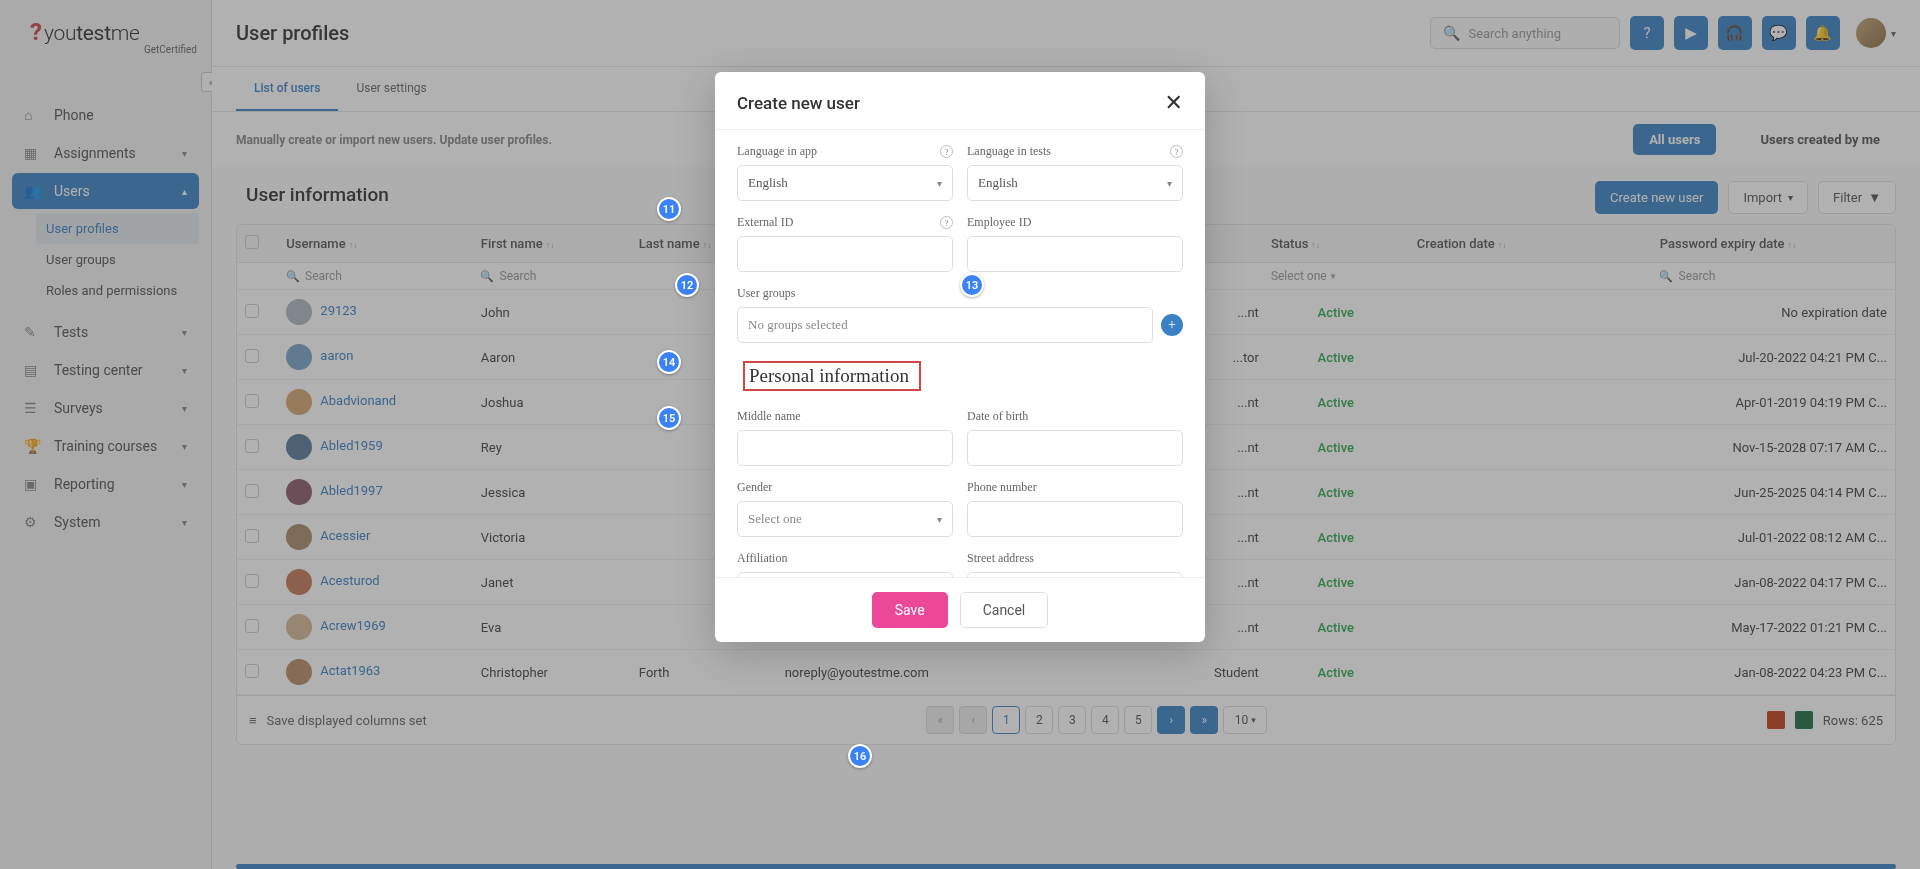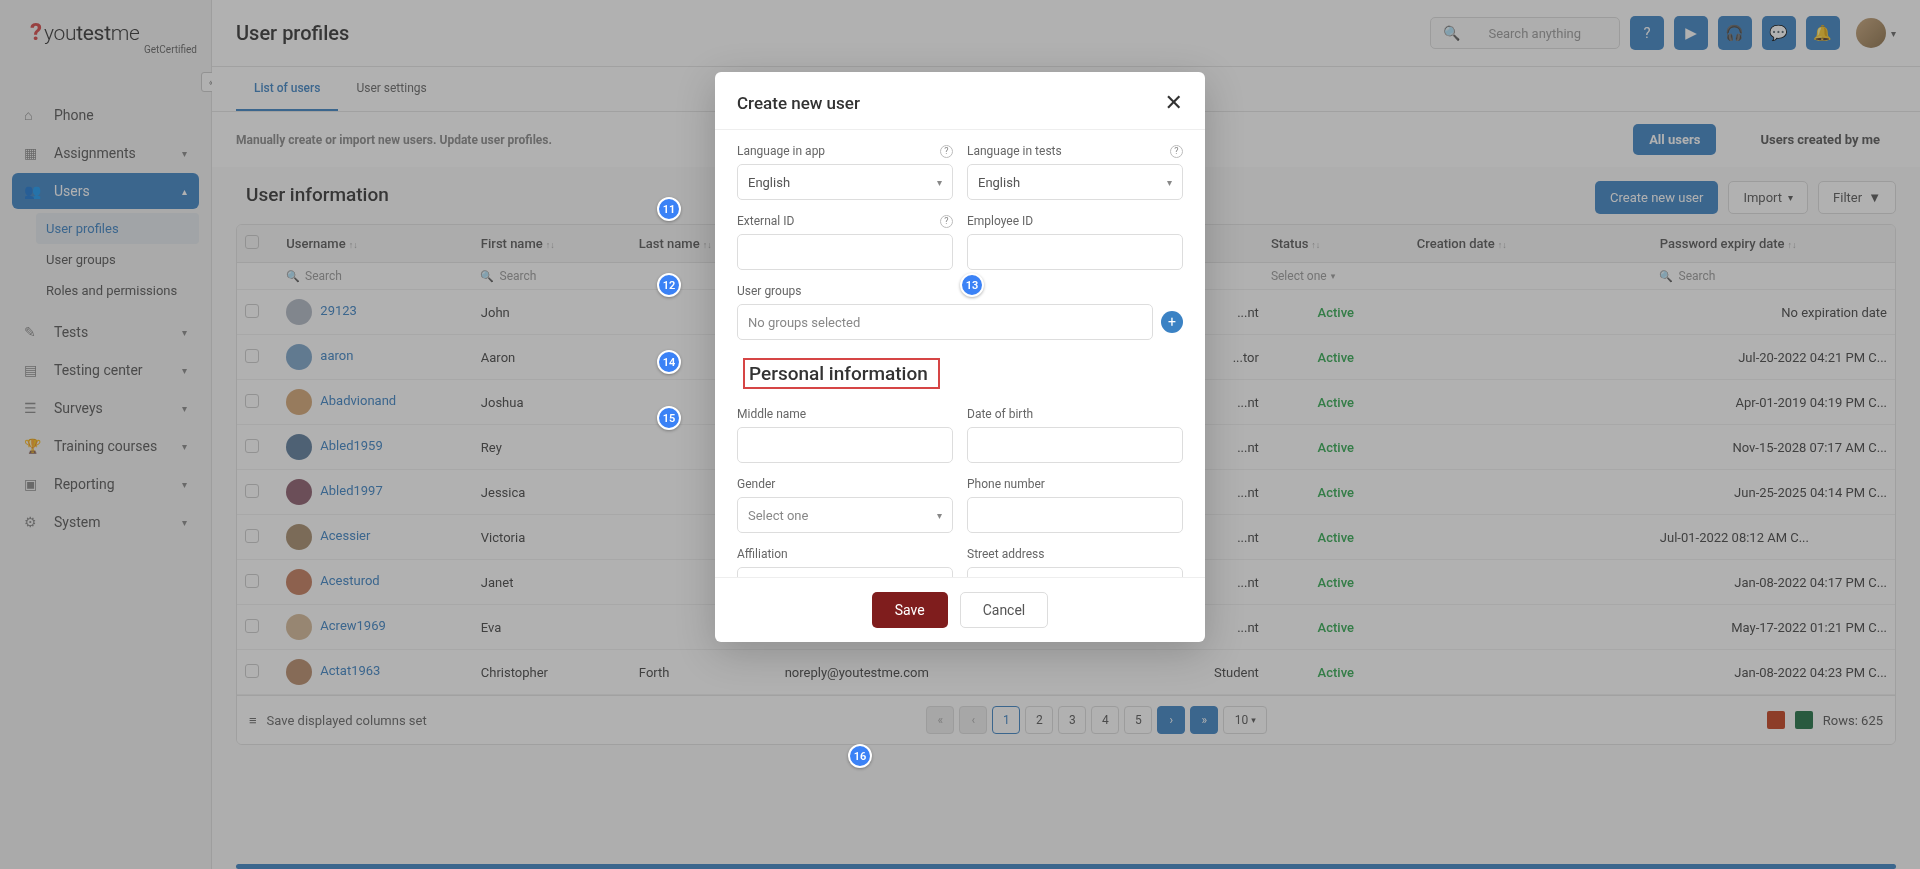--- a/index.html
+++ b/index.html
@@ -24,21 +24,21 @@
 .sub-nav-item { padding: 8px 10px; color: #555; font-size: 13px; cursor: pointer; border-radius: 4px; }
 .sub-nav-item.active { color: #3b82c4; background: rgba(59,130,196,0.08); }
 
 
 .main { position: absolute; left: 212px; top: 0; right: 0; height: 869px; display: flex; flex-direction: column; }
 .topbar { display: flex; align-items: center; padding: 16px 24px; border-bottom: 1px solid #e5e5e5; background: #fff; }
 .page-title { font-size: 20px; font-weight: 500; color: #333; }
 .topbar-right { margin-left: auto; display: flex; align-items: center; gap: 10px; }
 .search-box { display: flex; align-items: center; border: 1px solid #ddd; border-radius: 5px; padding: 7px 12px; width: 190px; color: #888; background: #fafafa; }
 .search-box .icon { margin-right: 8px; font-size: 14px; }
-.search-box span.ph { color: #999; font-size: 13px; margin-left: 20px; }
+.search-box span.ph { color: #999; font-size: 13px; }
 .icon-btn { width: 34px; height: 34px; background: #3b82c4; border-radius: 5px; display: flex; align-items: center; justify-content: center; color: #fff; font-size: 15px; cursor: pointer; }
 .avatar-top { width: 30px; height: 30px; border-radius: 50%; background: linear-gradient(135deg,#c8a57a,#8b6f47); margin-left: 6px; }
 .avatar-drop { display: flex; align-items: center; cursor: pointer; }
 .avatar-drop .chev { margin-left: 5px; font-size: 10px; color: #666; }
 
 
 .tabs { display: flex; padding: 0 24px; background: #fff; border-bottom: 1px solid #e5e5e5; }
 .tab { padding: 14px 18px; font-size: 12px; color: #666; cursor: pointer; border-bottom: 2px solid transparent; }
 .tab.active { color: #3b82c4; border-bottom-color: #3b82c4; font-weight: 500; }
 
@@ -82,39 +82,39 @@
 .rows-info { display: flex; align-items: center; gap: 10px; color: #555; font-size: 13px; }
 .xls-ico { width: 18px; height: 18px; background: #1d6f42; border-radius: 2px; position: relative; }
 .ppt-ico { width: 18px; height: 18px; background: #c43e1c; border-radius: 2px; }
 
 
 .overlay { position: absolute; inset: 0; background: rgba(60,60,60,0.4); }
 .modal { position: absolute; left: 50%; top: 72px; transform: translateX(-50%); width: 490px; background: #fff; border-radius: 6px; box-shadow: 0 10px 40px rgba(0,0,0,0.2); display: flex; flex-direction: column; max-height: 570px; }
 .modal-header { display: flex; align-items: center; padding: 18px 22px 14px 22px; border-bottom: 1px solid #eee; }
 .modal-title { font-size: 17px; font-weight: 500; }
 .modal-close { margin-left: auto; font-size: 22px; cursor: pointer; color: #333; }
-.modal-body { padding: 14px 22px; overflow-y: auto; flex: 1; position: relative; }
+.modal-body { padding: 14px 22px; overflow-y: auto; flex: 1; position: relative; font-family: Liberation Serif, serif; }
 .modal-body::-webkit-scrollbar { width: 6px; }
 .modal-body::-webkit-scrollbar-thumb { background: #3b82c4; border-radius: 3px; }
 .form-row { display: flex; gap: 14px; margin-bottom: 14px; }
 .form-col { flex: 1; }
 .form-label { font-size: 12px; color: #666; margin-bottom: 6px; display: flex; align-items: center; gap: 4px; }
 .help-ic { width: 13px; height: 13px; border: 1px solid #bbb; border-radius: 50%; font-size: 9px; display: inline-flex; align-items: center; justify-content: center; color: #888; margin-left: auto; }
 .form-input, .form-select { width: 100%; height: 36px; border: 1px solid #ddd; border-radius: 5px; padding: 0 10px; font-size: 13px; background: #fff; display: flex; align-items: center; color: #555; }
 .form-select { justify-content: space-between; }
 .form-select .chev { font-size: 10px; color: #888; }
 .sel-placeholder { color: #888; }
 .section-heading { font-size: 19px; font-weight: 500; margin: 8px 0 14px 0; padding: 4px 6px; }
 .highlight-box { border: 2px solid #d64545; display: inline-block; padding: 2px 10px 2px 4px; }
 .add-group { width: 22px; height: 22px; background: #3b82c4; color: #fff; border-radius: 50%; display: flex; align-items: center; justify-content: center; font-size: 14px; cursor: pointer; margin-left: 8px; }
 .group-row { display: flex; align-items: center; margin-bottom: 14px; }
 .group-row .form-input { flex: 1; }
 .modal-footer { padding: 14px 22px; border-top: 1px solid #eee; display: flex; justify-content: center; gap: 12px; }
 .mbtn { padding: 9px 22px; border-radius: 5px; font-size: 14px; cursor: pointer; border: 1px solid transparent; }
-.mbtn.primary { background: #7f1d1d; color: #fff; text-align: center; }
+.mbtn.primary { background: #ec4899; color: #fff; text-align: center; }
 .mbtn.light { background: #fff; border: 1px solid #ddd; color: #555; }
 
 
 .callout { position: absolute; width: 24px; height: 24px; background: #3b82f6; border: 2px solid #fff; border-radius: 50%; color: #fff; font-size: 11px; font-weight: 600; display: flex; align-items: center; justify-content: center; z-index: 100; box-shadow: 0 1px 3px rgba(0,0,0,0.3); }
 
 .scroll-indicator { position:absolute; bottom:0; left:24px; right:24px; height:5px; background:#3b82c4; border-radius:3px; }
 </style>
 </head>
 <body>
 
@@ -359,21 +359,21 @@
             <tr>
     <td><span class="chk"></span></td>
     <td><span class="row-avatar" style="background:#a58b6b"></span><span class="uname">Acessier</span></td>
     <td>Victoria</td>
     <td></td>
     <td></td>
     <td></td>
     <td style="text-align:right;padding-right:4px;">...nt</td>
     <td style="text-align:center;"><span class="status-active">Active</span></td>
     <td></td>
-    <td style="">Jul-01-2022 08:12 AM C...</td>
+    <td style="text-align:right;">Jul-01-2022 08:12 AM C...</td>
             </tr>
             <tr>
     <td><span class="chk"></span></td>
     <td><span class="row-avatar" style="background:#c47a5a"></span><span class="uname">Acesturod</span></td>
     <td>Janet</td>
     <td></td>
     <td></td>
     <td></td>
     <td style="text-align:right;padding-right:4px;">...nt</td>
     <td style="text-align:center;"><span class="status-active">Active</span></td>
@@ -524,17 +524,17 @@
     </div>
 
   </div>
   <div class="modal-footer">
     <div class="mbtn primary">Save</div>
     <div class="mbtn light">Cancel</div>
   </div>
 </div>
 
 <div class="callout" style="left:657px; top:197px;">11</div>
-<div class="callout" style="left:657px; top:273px;">12</div>
+<div class="callout" style="left:675px; top:273px;">12</div>
 <div class="callout" style="left:960px; top:273px;">13</div>
 <div class="callout" style="left:657px; top:350px;">14</div>
 <div class="callout" style="left:657px; top:406px;">15</div>
 <div class="callout" style="left:848px; top:744px;">16</div>
 
 </body></html>

